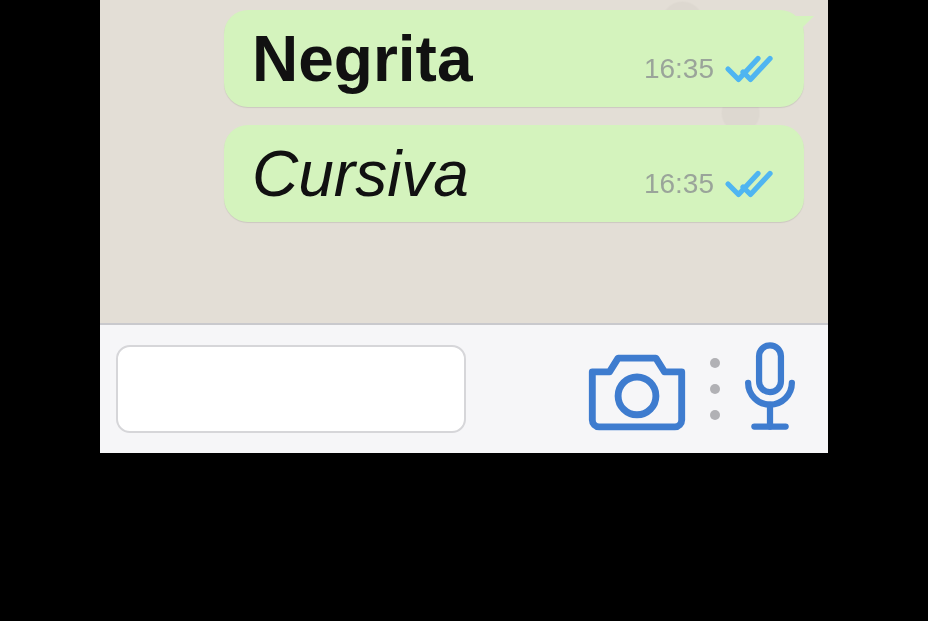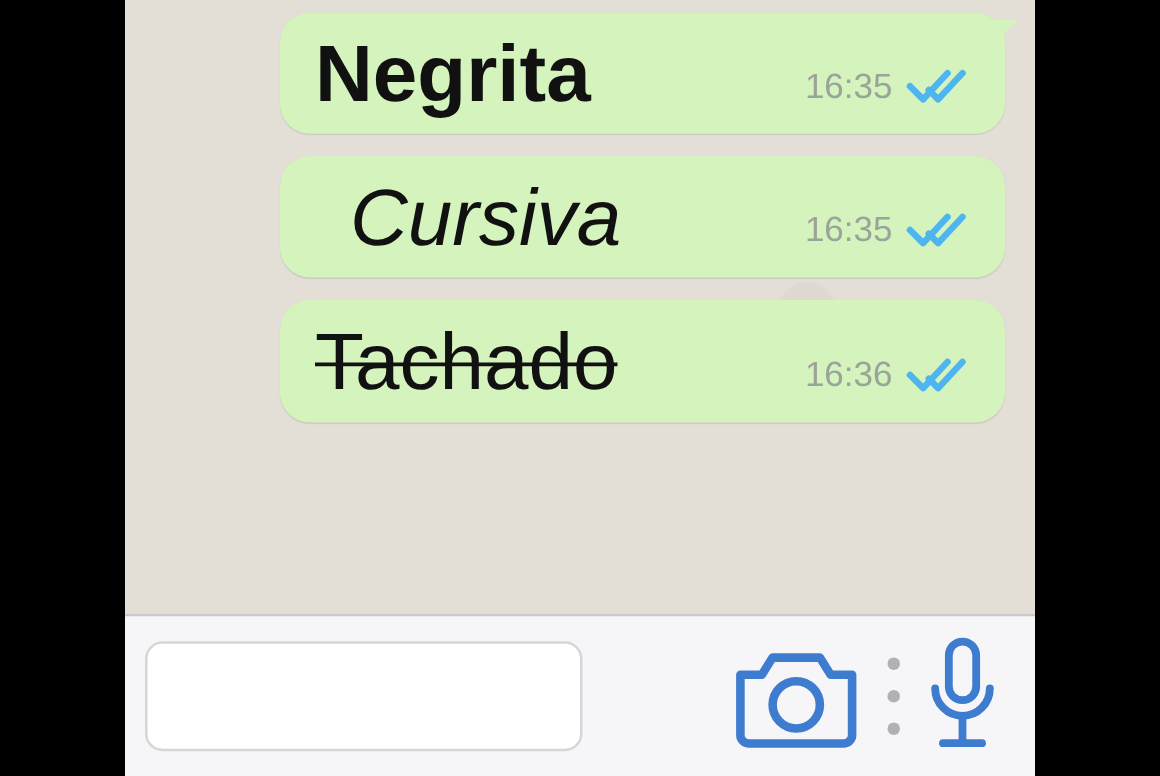--- a/index.html
+++ b/index.html
@@ -5,21 +5,21 @@
     * { margin:0; padding:0; box-sizing:border-box; }
     body{
       width:928px; height:621px;
       background:#000;
       font-family:-apple-system,Helvetica Neue,Arial,sans-serif;
       overflow:hidden;
     }
     .phone{
       position:absolute;
       left:100px; top:0;
-      width:728px; height:621px;
+      width:728px; height:453px;
       background:#e3ded6;
     }
     
     .wallpaper{
       position:absolute; inset:0;
       background:
         radial-gradient(circle at 80% 5%, rgba(0,0,0,.05) 0 20px, transparent 22px),
         radial-gradient(circle at 88% 25%, rgba(0,0,0,.05) 0 18px, transparent 20px),
         radial-gradient(circle at 75% 40%, rgba(0,0,0,.04) 0 22px, transparent 24px);
       opacity:.5;
@@ -49,21 +49,21 @@
       border-left:18px solid #d4f3bd;
       border-bottom:18px solid transparent;
     }
     .msg-text{
       font-size:64px;
       line-height:1.05;
       color:#111;
       flex:0 0 auto;
     }
     .bold{ font-weight:700; }
-    .italic{ font-style:italic;margin-left:28px; }
+    .italic{ font-style:italic; }
     .strike{ text-decoration:line-through; text-decoration-thickness:3px; }
     .meta{
       margin-left:auto;
       display:flex; align-items:center; gap:10px;
       align-self:flex-end;
       padding-bottom:6px;
     }
     .time{
       font-size:28px;
       color:#9aa49a;
@@ -128,32 +128,20 @@
         <span class="time">16:35</span>
         <span class="ticks">
           <svg viewBox="0 0 36 24" fill="none" stroke="currentColor" stroke-width="3.5" stroke-linecap="round" stroke-linejoin="round">
             <polyline points="2,12 9,19 22,5"></polyline>
             <polyline points="12,14 17,19 30,5"></polyline>
           </svg>
         </span>
       </div>
     </div>
 
-    <div class="bubble">
-      <span class="msg-text strike">Tachado</span>
-      <div class="meta">
-        <span class="time">16:36</span>
-        <span class="ticks">
-          <svg viewBox="0 0 36 24" fill="none" stroke="currentColor" stroke-width="3.5" stroke-linecap="round" stroke-linejoin="round">
-            <polyline points="2,12 9,19 22,5"></polyline>
-            <polyline points="12,14 17,19 30,5"></polyline>
-          </svg>
-        </span>
-      </div>
-    </div>
 
   </div>
 
   <div class="inputbar">
     <div class="textbox"></div>
     <div class="spacer"></div>
     <div class="iconbtn camera">
       <svg viewBox="0 0 64 48" fill="none" stroke="currentColor" stroke-width="4" stroke-linejoin="round">
         <path d="M6 14 h10 l5 -8 h22 l5 8 h10 v28 a4 4 0 0 1 -4 4 H10 a4 4 0 0 1 -4 -4 Z"></path>
         <circle cx="32" cy="28" r="11"></circle>

